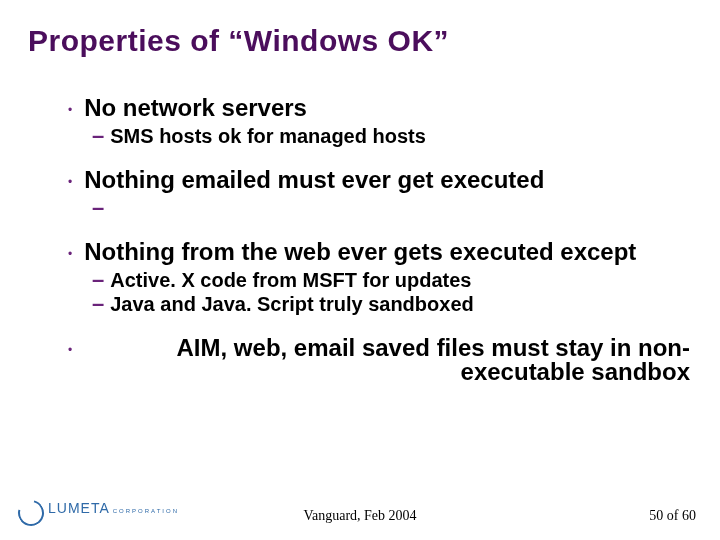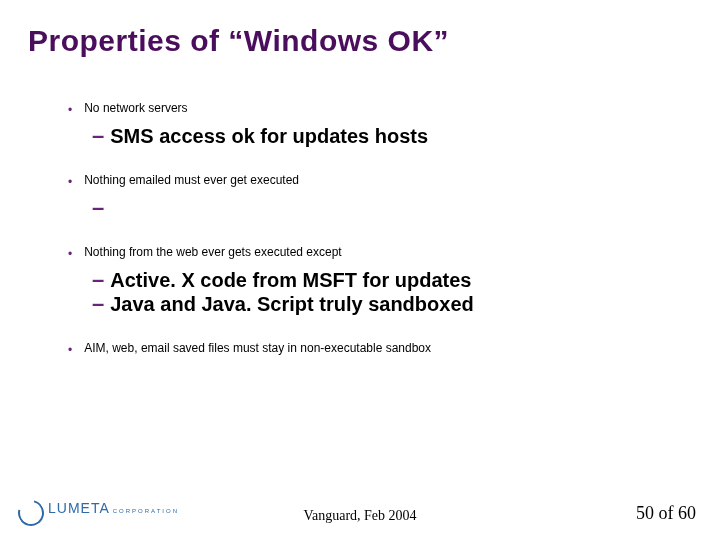--- a/index.html
+++ b/index.html
@@ -49,22 +49,22 @@
   }
   .dot {
     color: #6a237a;
     font-size: 12px;
     line-height: 24px;
     margin-right: 12px;
     margin-top: 2px;
     flex: 0 0 auto;
   }
   .bullet-text {
-    font-weight: 400;
-    font-size: 12px;
+    font-weight: 700;
+    font-size: 24px;
     line-height: 24px;
     color: #000;
     text-align: right;
   }
   .subs {
     margin: 2px 0 0 24px;
     padding: 0;
   }
   .sub-row {
     display: flex;
@@ -129,21 +129,21 @@
     text-align: center;
     font-family: "Times New Roman", Times, serif;
     font-size: 14px;
     color: #000;
   }
   .footer-right {
     position: absolute;
     right: 24px;
     bottom: 2px;
     font-family: "Times New Roman", Times, serif;
-    font-size: 18px;
+    font-size: 14px;
     color: #000;
   }
 </style>
 </head>
 <body>
 
 <div class="slide">
 
   <div class="title">Properties of “Windows OK”</div>
 
@@ -151,21 +151,21 @@
     <ul class="top">
 
       <li>
         <div class="bullet-row">
           <span class="dot">•</span>
           <span class="bullet-text">No network servers</span>
         </div>
         <div class="subs">
           <div class="sub-row">
             <span class="dash">–</span>
-            <span class="sub-text">SMS access ok for updates hosts</span>
+            <span class="sub-text">SMS hosts ok for managed hosts</span>
           </div>
         </div>
       </li>
 
       <li>
         <div class="bullet-row">
           <span class="dot">•</span>
           <span class="bullet-text">Nothing emailed must ever get executed</span>
         </div>
         <div class="subs">

